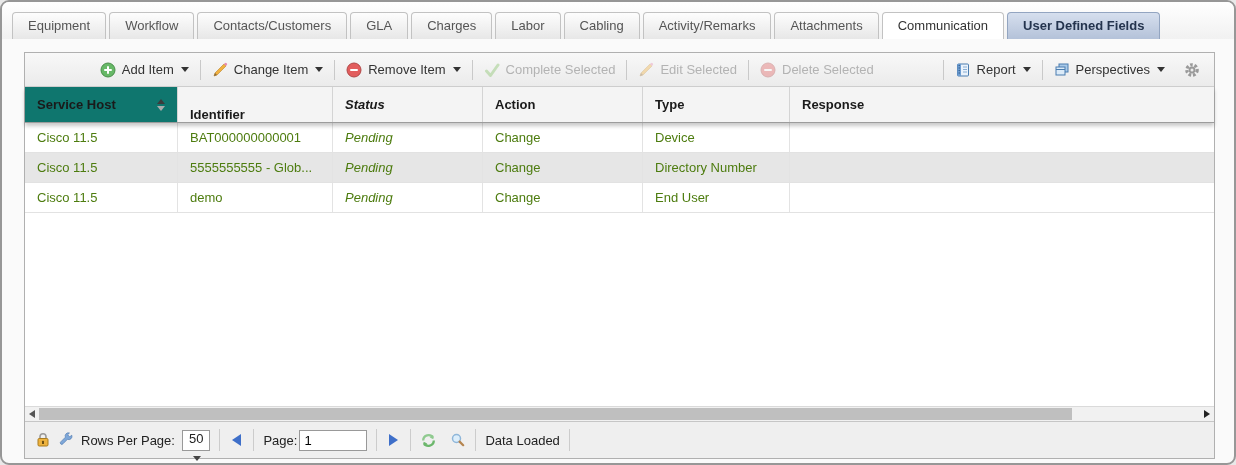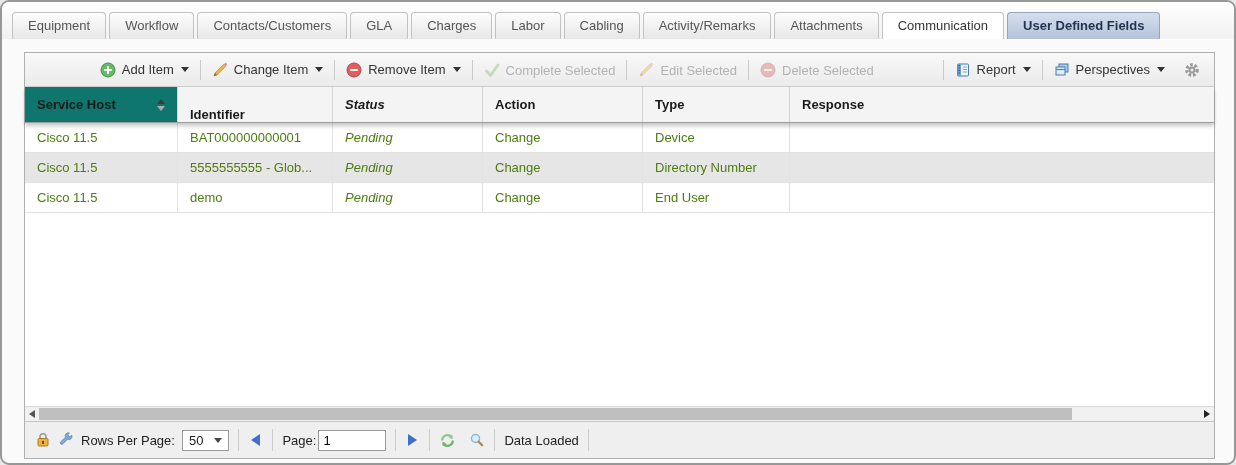--- a/index.html
+++ b/index.html
@@ -41,21 +41,21 @@
   .toolbar {
     height:34px; flex:0 0 34px;
     background:linear-gradient(#f8f8f8,#ebebeb);
     border-bottom:1px solid #cfcfcf;
     display:flex; align-items:center; padding:0 8px;
     font-size:13px; color:#333;
   }
   .tb-center { margin:0 auto; display:flex; align-items:center; }
   .tb-right  { display:flex; align-items:center; }
   .tb-btn { display:flex; align-items:center; gap:6px; padding:4px 9px; cursor:pointer; white-space:nowrap; }
-  .tb-btn.disabled { color:#b3b3b3; cursor:default;align-items:flex-end; }
+  .tb-btn.disabled { color:#b3b3b3; cursor:default; }
   .tb-btn.disabled svg { opacity:.38; }
   .tb-sep { width:1px; height:20px; background:#c9c9c9; margin:0 2px; }
   .caret {
     width:0; height:0; margin-left:1px;
     border-left:4px solid transparent; border-right:4px solid transparent;
     border-top:5px solid #333;
   }
   .gear-btn { padding:4px 6px; margin-left:4px; cursor:pointer; display:flex; align-items:center; }
 
   
@@ -103,21 +103,21 @@
   .gfooter {
     height:37px; flex:0 0 37px; background:#efefef;
     border-top:1px solid #c6c6c6;
     display:flex; align-items:center; padding:0 10px;
     font-size:13px; color:#222;
   }
   .gfooter > * { margin-right:7px; }
   .f-sep { width:1px; height:22px; background:#ccc; margin:0 9px 0 2px; }
   .select-box {
     display:flex; align-items:center; gap:10px; background:#fff;
-    border:1px solid #999; height:21px; padding:0 6px; cursor:pointer;
+    border:1px solid #999; height:21px; padding:0 6px; cursor:pointer;flex-direction:column;
   }
   .select-box .caret { border-top-color:#444; }
   .page-input {
     width:68px; height:21px; border:1px solid #999; background:#fff;
     font-family:inherit; font-size:13px; padding:1px 4px;
   }
   .pg-btn { display:flex; align-items:center; justify-content:center; cursor:pointer; padding:0 3px; }
   .tri-prev { width:0;height:0;border-top:6px solid transparent;border-bottom:6px solid transparent;border-right:9px solid #3e6fc9; }
   .tri-next { width:0;height:0;border-top:6px solid transparent;border-bottom:6px solid transparent;border-left:9px solid #3e6fc9; }
   .ico-btn { display:flex; align-items:center; cursor:pointer; }

